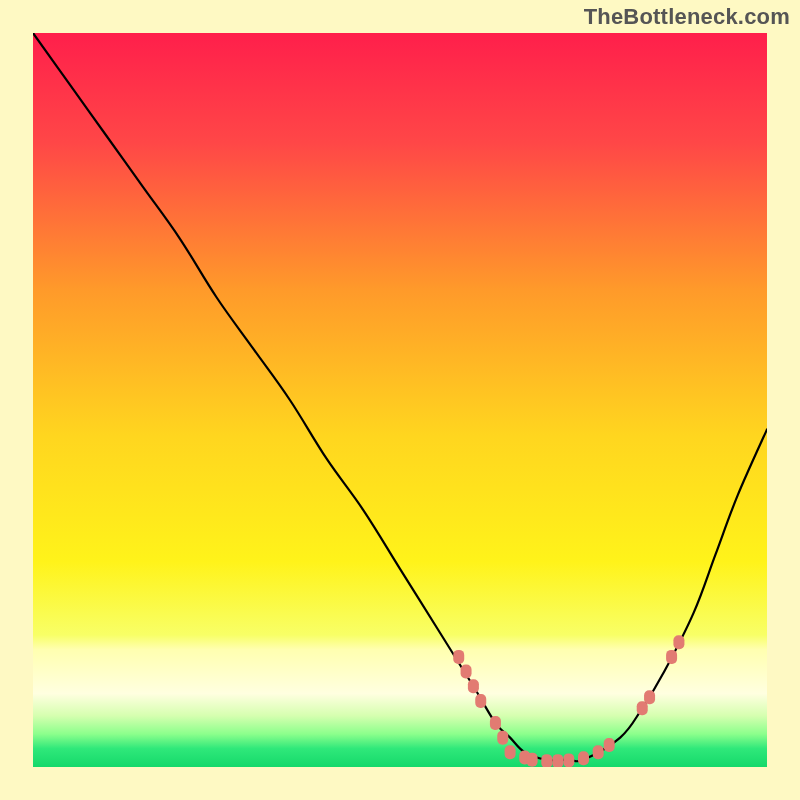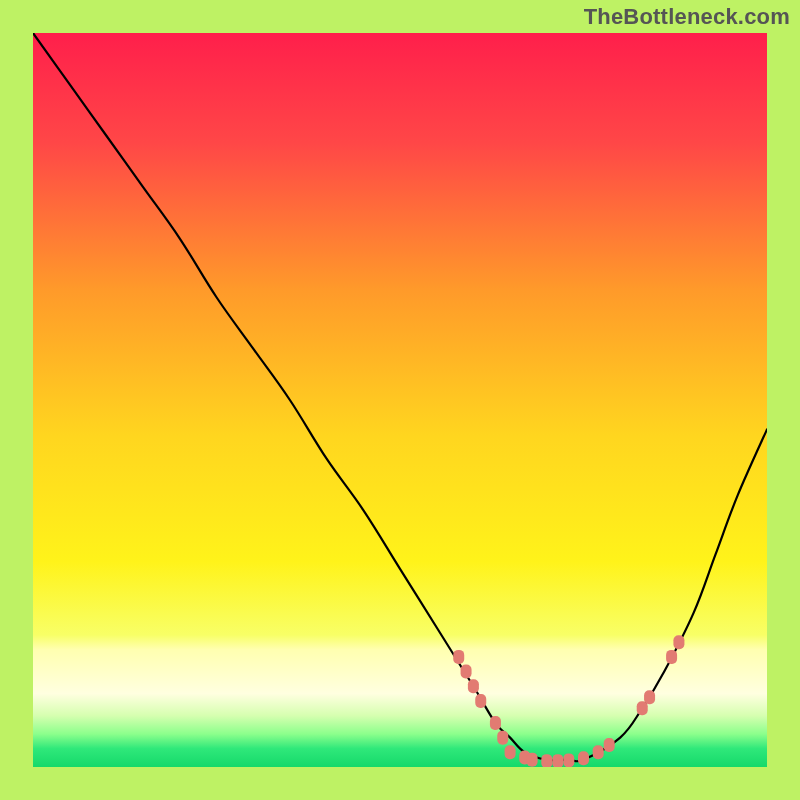--- a/index.html
+++ b/index.html
@@ -8,21 +8,21 @@
     width: 800px;
     height: 800px;
     background: #000;
     overflow: hidden;
     font-family: Arial, Helvetica, sans-serif;
   }
   .frame {
     position: absolute;
     left: 0; top: 0;
     width: 800px; height: 800px;
-    background: #bef264;
+    background: #fef9c3;
   }
   .watermark {
     position: absolute;
     top: 4px;
     right: 10px;
     color: #555;
     font-size: 22px;
     font-weight: 600;
     letter-spacing: 0.2px;
     user-select: none;

